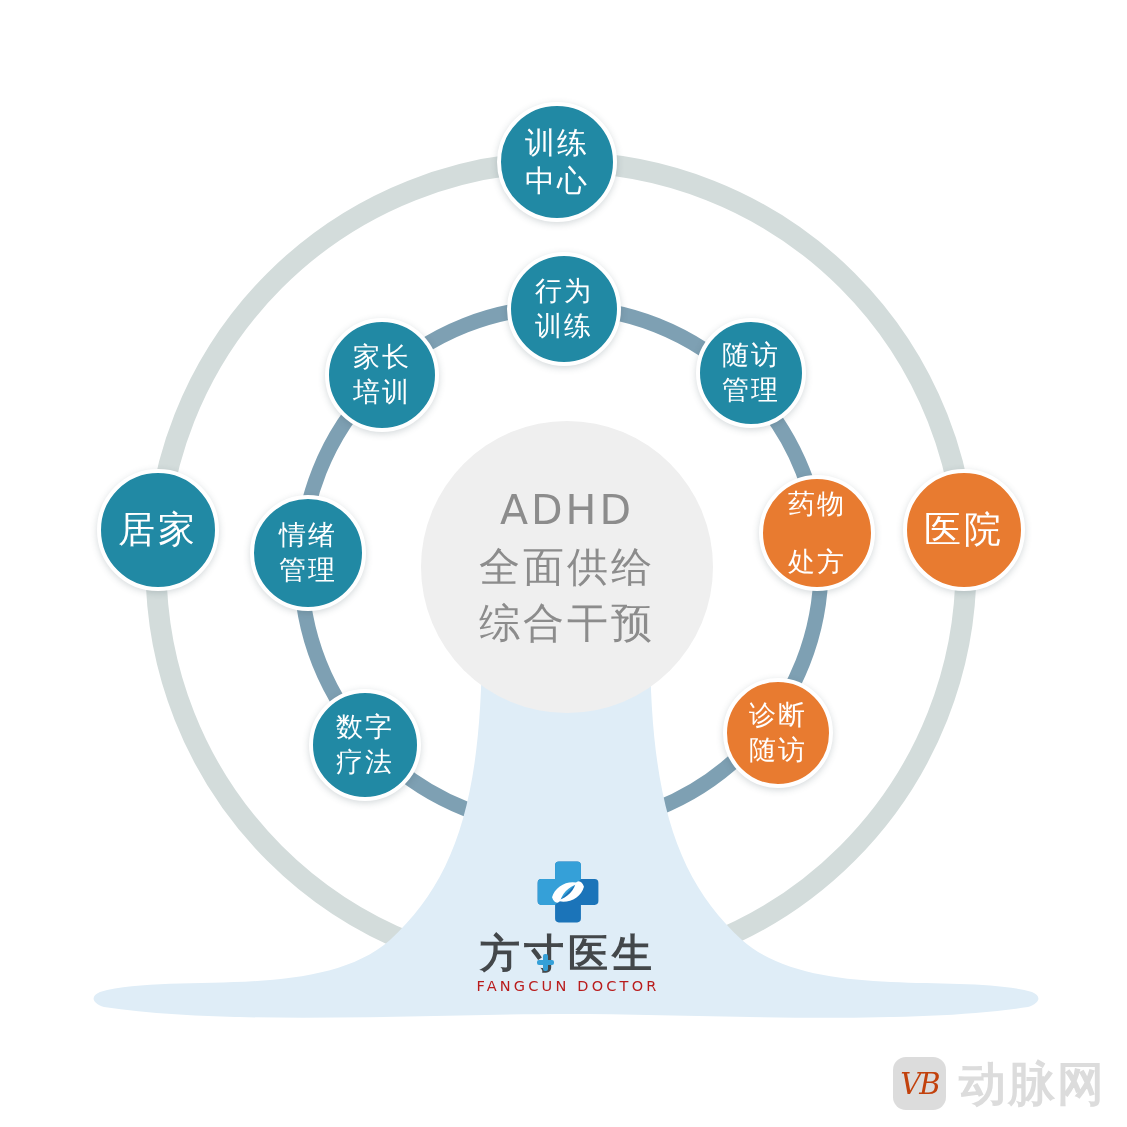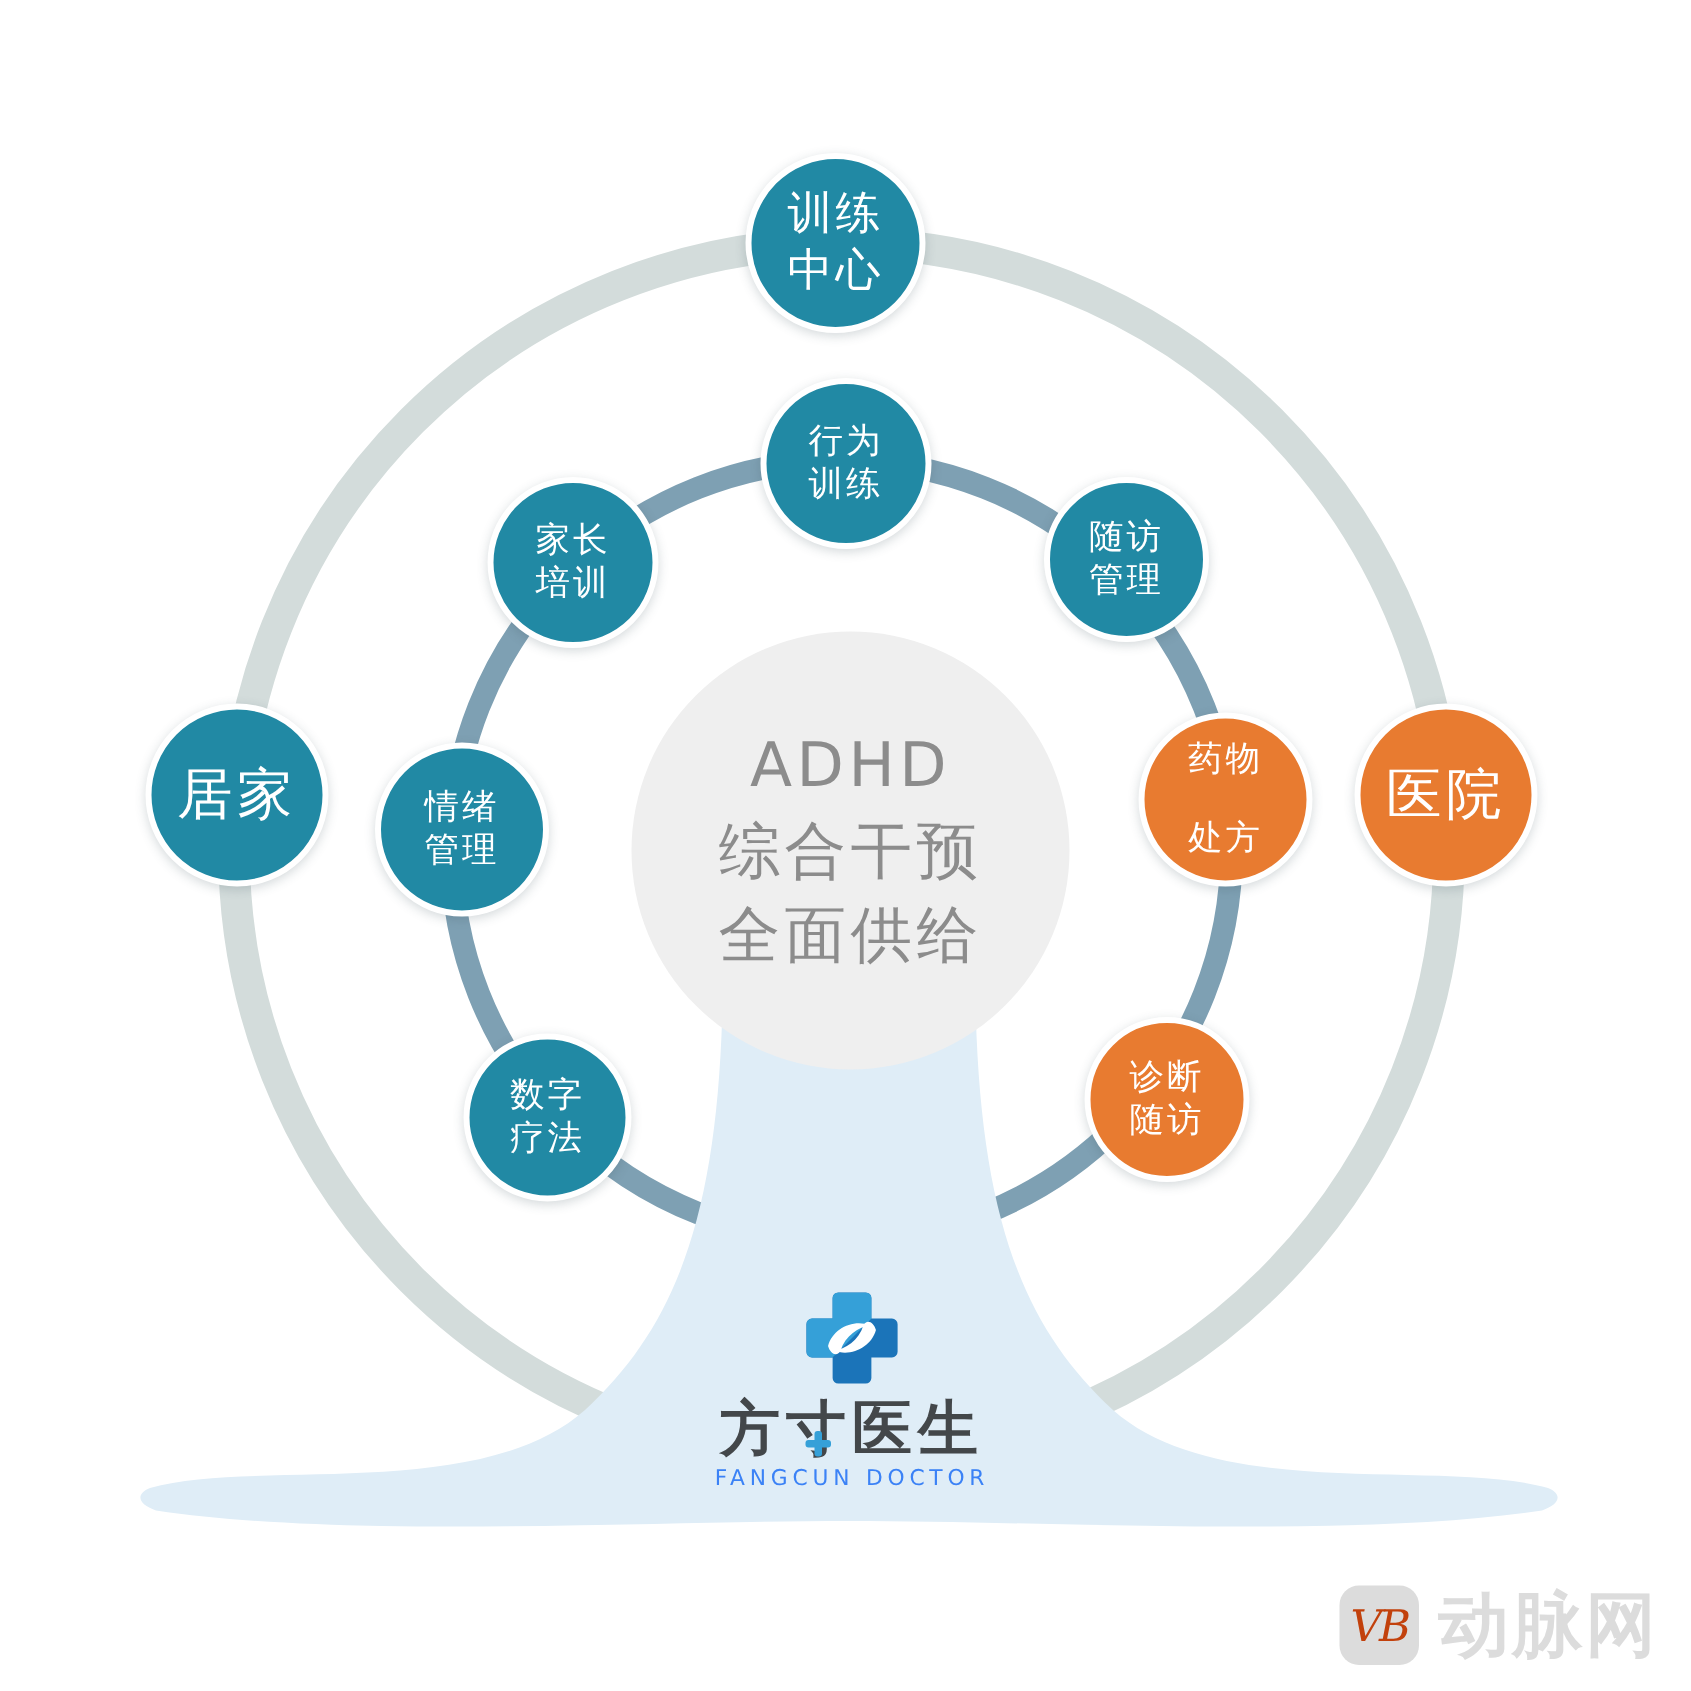--- a/index.html
+++ b/index.html
@@ -18,21 +18,21 @@
     background:var(--center_bg);color:var(--center_text);
     display:flex;flex-direction:column;align-items:center;justify-content:center;
     font-size:41px;line-height:1.38;letter-spacing:3px;text-align:center;
   }
   .hub span{display:block;white-space:nowrap;}
 
   
   .node{
     position:absolute;border-radius:50%;box-sizing:border-box;
     display:flex;flex-direction:column;align-items:center;justify-content:center;
-    color:#ffffff;font-size:23px;line-height:1.28;letter-spacing:2px;
+    color:#ffffff;font-size:27px;line-height:1.28;letter-spacing:2px;
     border:4px solid #ffffff;box-shadow:0 2px 7px rgba(60,80,90,.22);
   }
   .node span{display:block;white-space:nowrap;}
   [data-type="teal"]{background:var(--teal);}
   [data-type="orange"]{background:var(--orange);}
   .n1 {left:497px;top:102px;width:120px;height:120px;font-size:30px;}
   .n2 {left:507px;top:252px;width:114px;height:114px;}
   .n3 {left:696px;top:318px;width:110px;height:110px;}
   .n4 {left:759px;top:475px;width:116px;height:116px;gap:23px;}
   .n5 {left:723px;top:678px;width:110px;height:110px;}
@@ -51,21 +51,21 @@
   }
   .logo-mini-cross{
     position:absolute;left:82px;top:22px;width:17px;height:17px;pointer-events:none;
   }
   .logo-mini-cross::before,.logo-mini-cross::after{
     content:"";position:absolute;background:var(--logo_blue_light);border-radius:2px;
   }
   .logo-mini-cross::before{left:6px;top:0;width:5px;height:17px;}
   .logo-mini-cross::after{left:0;top:6px;width:17px;height:5px;}
   .logo-en{
-    margin-top:4px;font-size:14.5px;color:#3b82f6;letter-spacing:3.2px;white-space:nowrap;
+    margin-top:4px;font-size:14.5px;color:#b91c1c;letter-spacing:3.2px;white-space:nowrap;
   }
 
   
   .watermark{
     position:absolute;left:893px;top:1057px;display:flex;align-items:center;gap:13px;
     color:var(--watermark_gray);
   }
   .wm-badge{
     width:53px;height:53px;border-radius:13px;background:var(--watermark_gray);
     color:#c2410c;display:flex;align-items:center;justify-content:center;
@@ -89,22 +89,22 @@
          C 230 1026, 430 1014, 566 1014
          C 702 1014, 902 1026, 1028 1007
          C 1040 1003, 1042 996, 1032 992
          C 962 972, 812 1002, 742 940
          C 677 880, 650 800, 650 640
          Z"></path>
   </svg>
 
   <div class="hub">
     <span>ADHD</span>
+    <span>全面供给</span>
     <span>综合干预</span>
-    <span>全面供给</span>
   </div>
 
   <div class="node n1" data-type="teal">
     <span>训练</span>
     <span>中心</span>
   </div>
   <div class="node n2" data-type="teal">
     <span>行为</span>
     <span>训练</span>
   </div>

